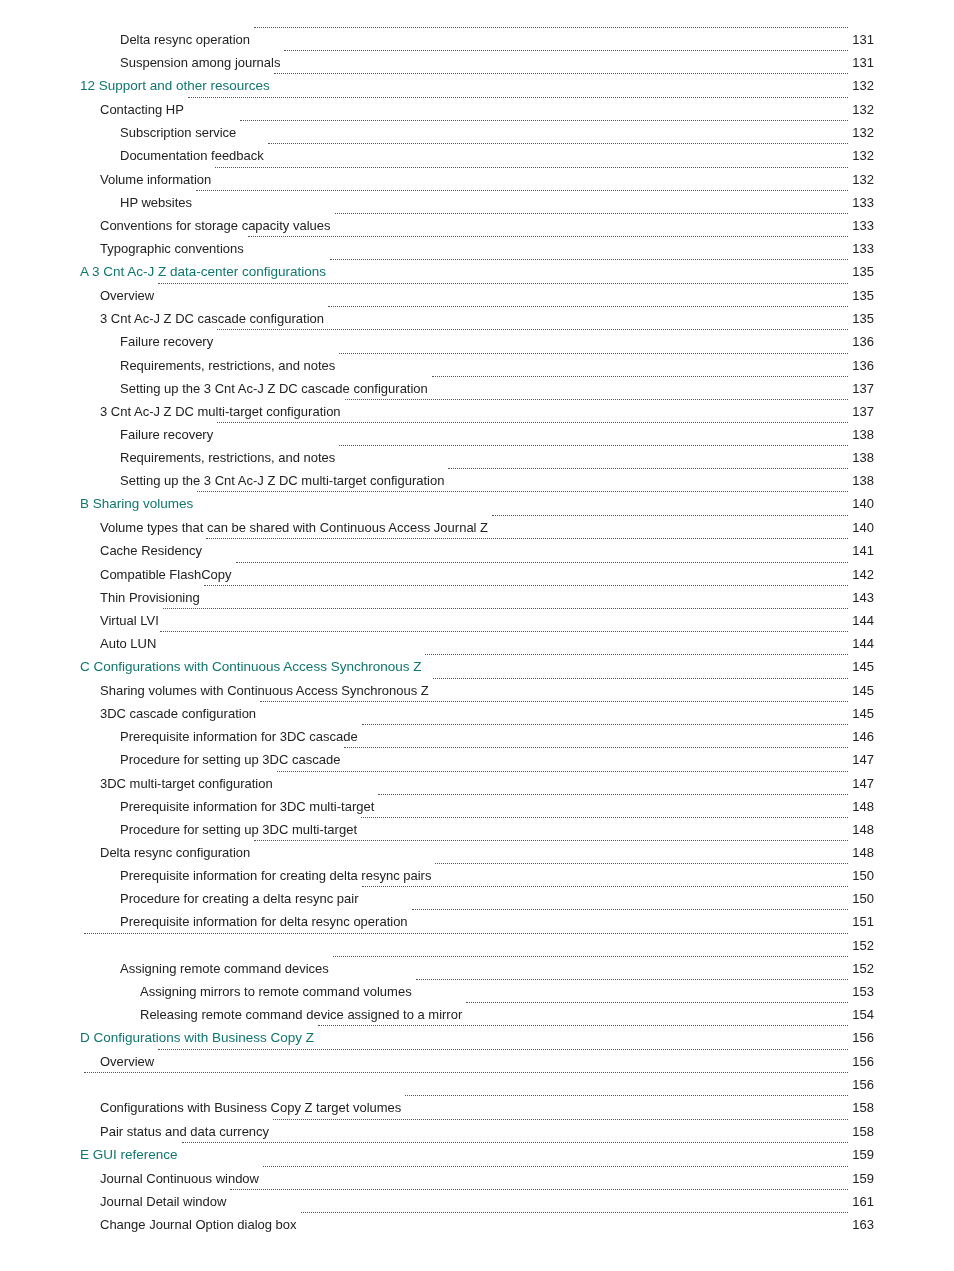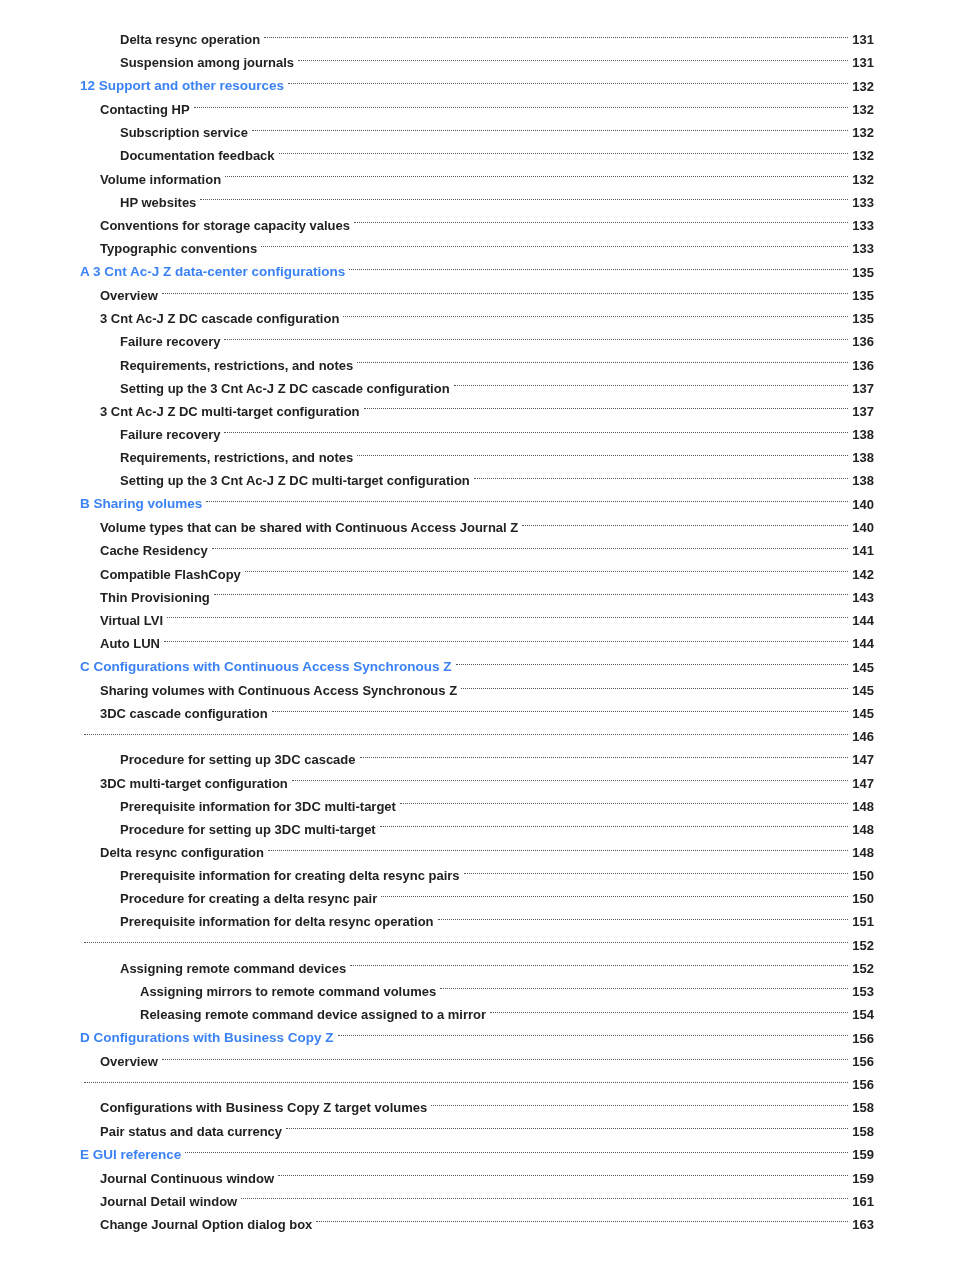--- a/index.html
+++ b/index.html
@@ -8,24 +8,23 @@
       font-family: Arial, Helvetica, sans-serif;
       font-size: 13px;
       color: #222222;
       width: 954px;
       min-height: 1271px;
       padding: 30px 80px 50px 80px;
     }
 
     .toc-entry {
       display: flex;
-      align-items: center;
+      align-items: flex-start;
       margin-bottom: 3px;
       line-height: 1.55;
-      font-weight: bold;
     }
 
     .toc-label {
       flex-shrink: 0;
       white-space: nowrap;
     }
 
     .toc-dots {
       flex: 1;
       border-bottom: 1px dotted #555;
@@ -38,21 +37,21 @@
     .toc-page {
       flex-shrink: 0;
       white-space: nowrap;
     }
 
     .indent-1 { padding-left: 20px; }
     .indent-2 { padding-left: 40px; }
     .indent-3 { padding-left: 60px; }
 
     .section-heading {
-      color: #3b82f6;
+      color: #0f766e;
       font-size: 13.5px;
     }
   </style>
 </head>
 <body>
 
 <div id="toc-container">
     <div class="toc-entry">
       <span class="toc-label indent-2">Delta resync operation</span>
       <span class="toc-dots"></span>
@@ -197,20 +196,21 @@
       <span class="toc-label indent-1">Sharing volumes with Continuous Access Synchronous Z</span>
       <span class="toc-dots"></span>
       <span class="toc-page">145</span>
     </div>
     <div class="toc-entry">
       <span class="toc-label indent-1">3DC cascade configuration </span>
       <span class="toc-dots"></span>
       <span class="toc-page">145</span>
     </div>
     <div class="toc-entry">
+      <span class="toc-label indent-2">Prerequisite information for 3DC cascade </span>
       <span class="toc-dots"></span>
       <span class="toc-page">146</span>
     </div>
     <div class="toc-entry">
       <span class="toc-label indent-2">Procedure for setting up 3DC cascade </span>
       <span class="toc-dots"></span>
       <span class="toc-page">147</span>
     </div>
     <div class="toc-entry">
       <span class="toc-label indent-1">3DC multi-target configuration </span>

